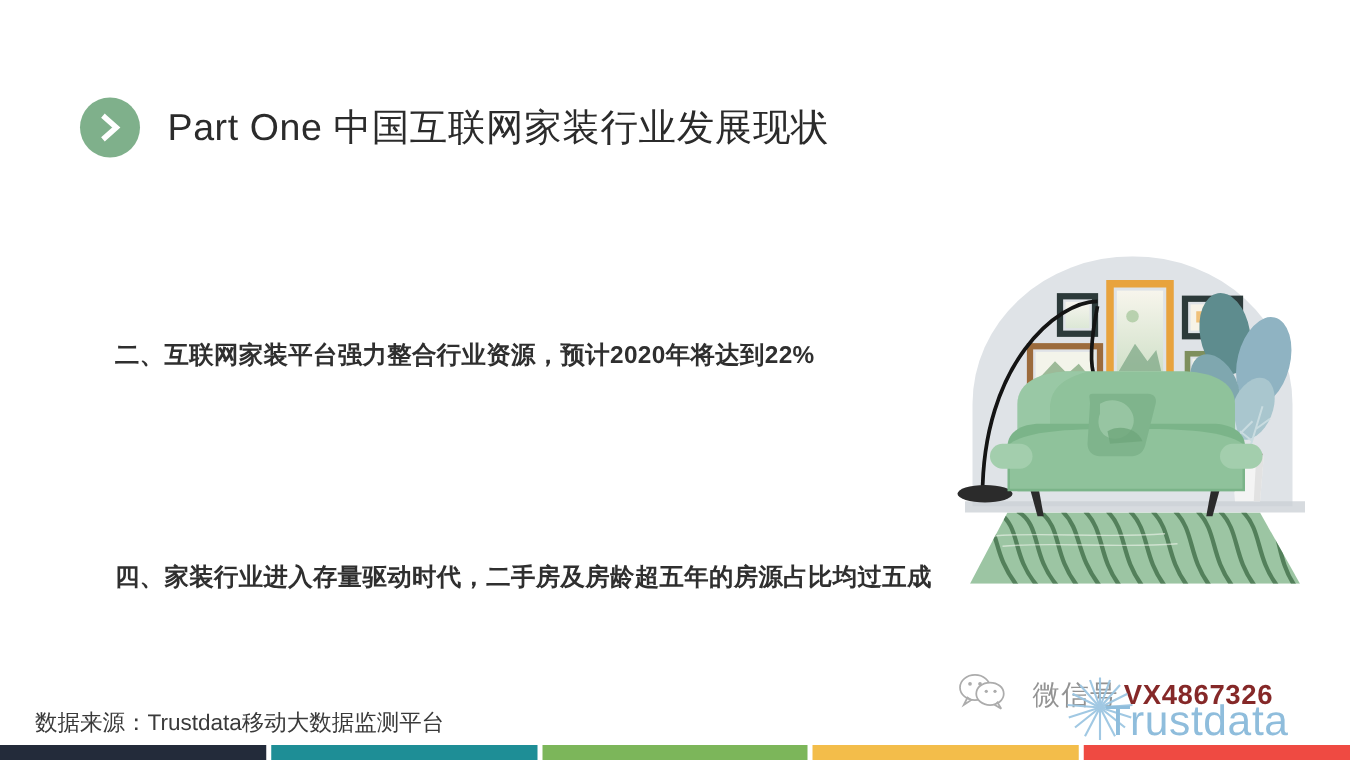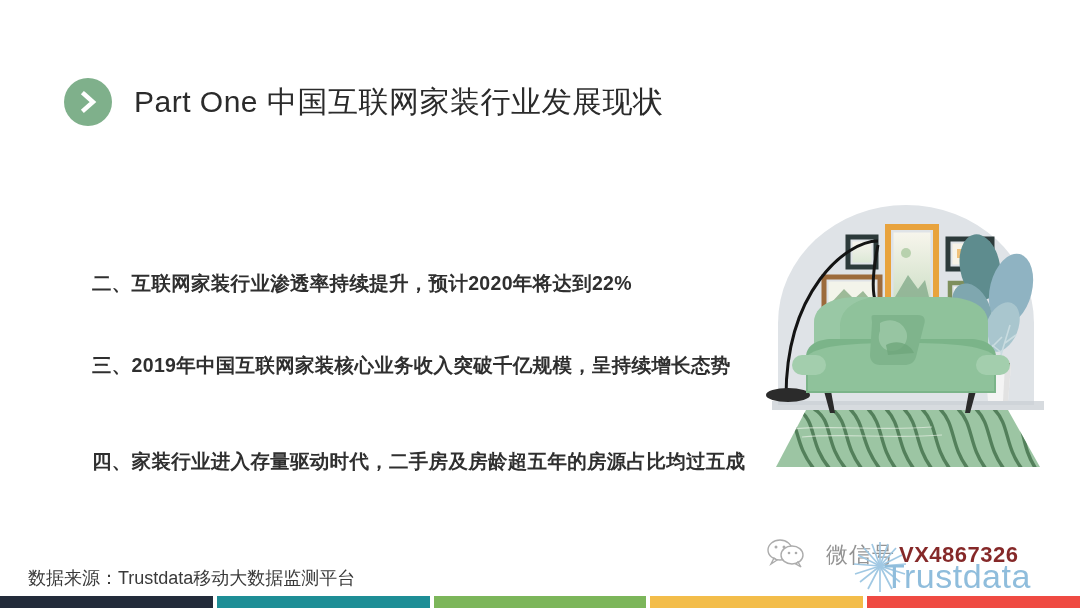--- a/index.html
+++ b/index.html
@@ -138,22 +138,21 @@
 
   <div id="title-row">
     <div id="arrow-badge" style="background: rgb(127, 176, 139);">
       <svg width="26" height="26" viewBox="0 0 26 26" aria-hidden="true">
         <polyline points="9,5 18,13 9,21" fill="none" stroke="#ffffff" stroke-width="4.4" stroke-linecap="square" stroke-linejoin="miter"></polyline>
       </svg>
     </div>
     <div id="title-text">Part One 中国互联网家装行业发展现状</div>
   </div>
 
-  <div class="bullet" id="bullet-1">二、互联网家装行业渗透率持续提升，预计2020年将达到22%</div>
-  <div class="bullet" id="bullet-2">三、2019年中国互联网家装核心业务收入突破千亿规模，呈持续增长态势</div>
+  <div class="bullet" id="bullet-1">二、互联网家装平台强力整合行业资源，预计2020年将达到22%</div>
   <div class="bullet" id="bullet-3">四、家装行业进入存量驱动时代，二手房及房龄超五年的房源占比均过五成</div>
 
   <div id="illustration">
     <svg width="318" height="265" viewBox="0 0 318 265" aria-hidden="true">
       <defs>
         <clipPath id="clip-rug">
           <polygon points="44,205 246,205 278,262 14,262"></polygon>
         </clipPath>
         <linearGradient id="lampglow" x1="0" y1="0" x2="0" y2="1">
           <stop offset="0%" stop-color="#ffffff" stop-opacity="0.95"></stop>

